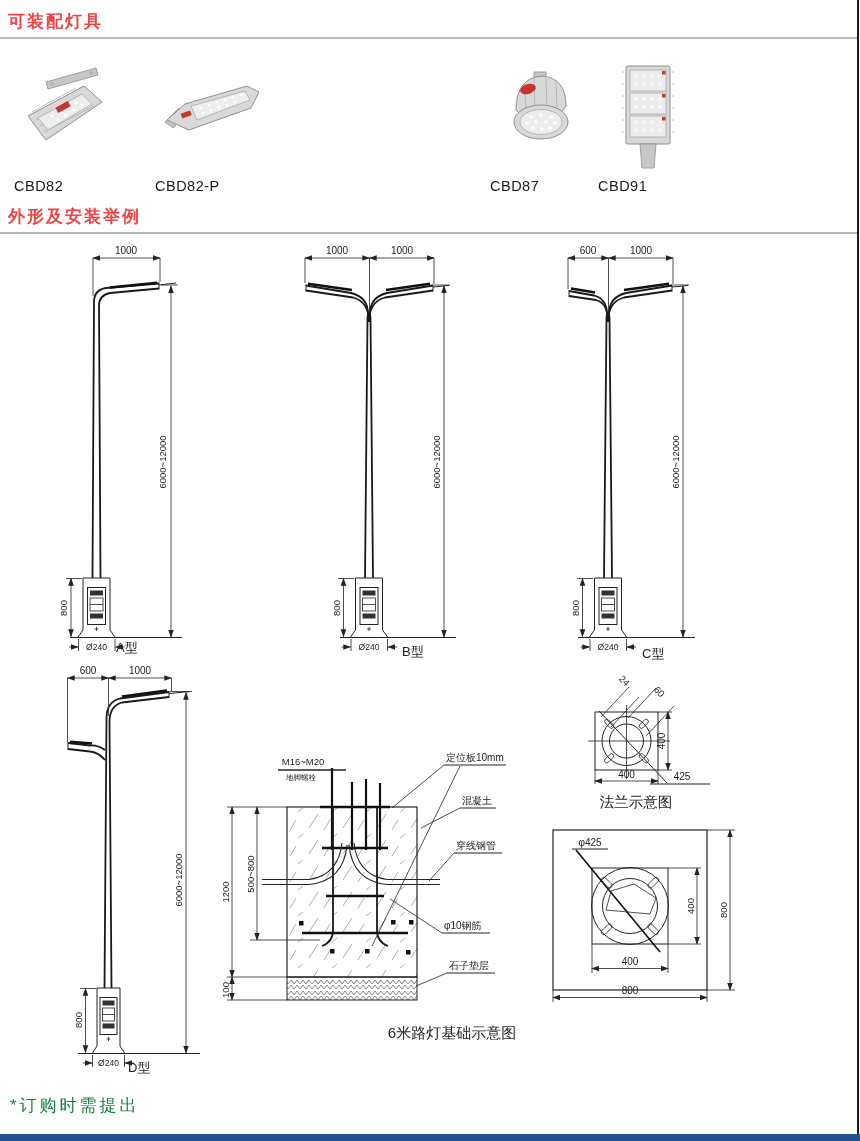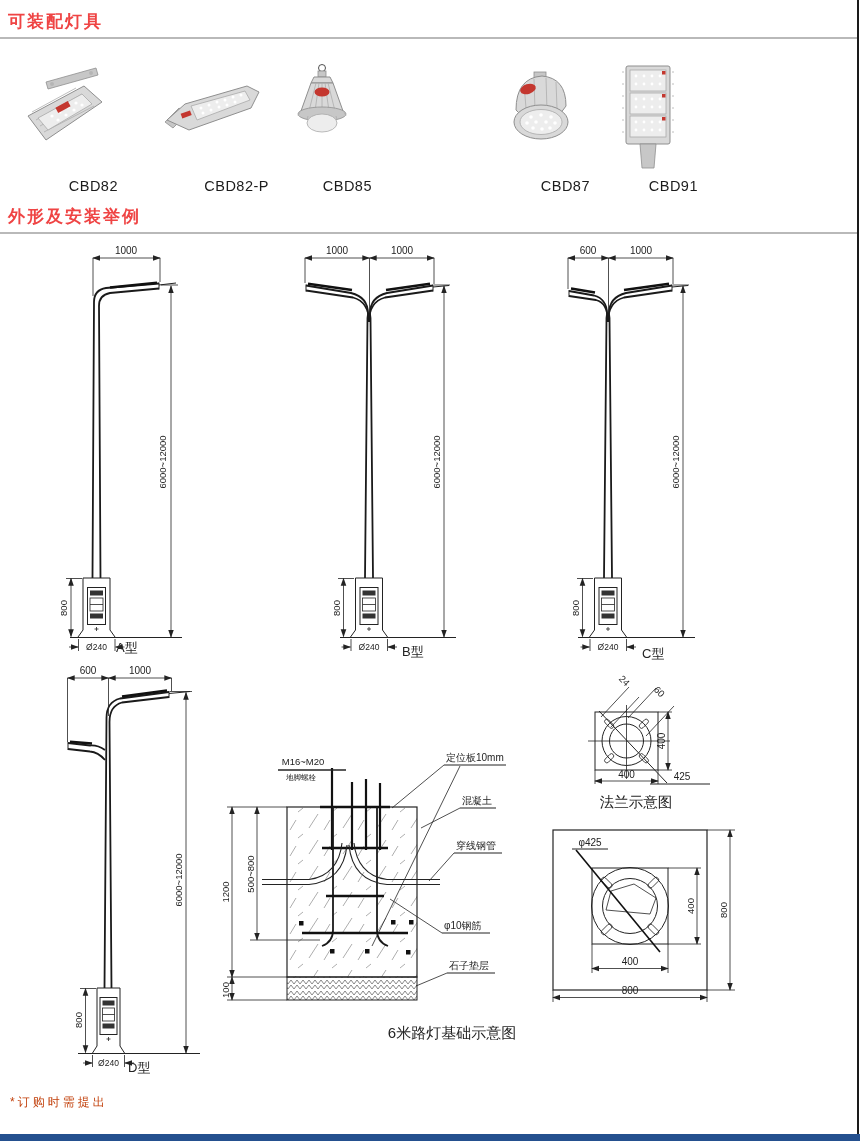--- a/index.html
+++ b/index.html
@@ -1,25 +1,25 @@
 <!DOCTYPE html>
 <html><head>
 <meta charset="utf-8">
 <style>
   html,body{margin:0;padding:0;background:#fff;}
   .page{position:relative;width:860px;height:1141px;background:#fff;overflow:hidden;
         font-family:"Liberation Sans","DejaVu Sans",sans-serif;color:#222;}
   .sec-title{position:absolute;left:8px;font-size:17px;font-weight:bold;color:#ef4444;letter-spacing:2px;}
   .rule{position:absolute;left:0;width:857px;height:2px;background:#b9b9b9;}
   .products{position:absolute;top:58px;left:0;width:860px;height:150px;}
-  .product{position:absolute;top:0;text-align:right;}
+  .product{position:absolute;top:0;text-align:left;}
   .product svg{display:block;margin:0 auto;}
   .plabel{margin-top:2px;font-size:14.5px;color:#1c1c1c;letter-spacing:0.5px;}
   .drawings{position:absolute;left:0;top:0;}
-  .footnote{position:absolute;left:10px;top:1094px;font-size:12px;color:#c2410c;letter-spacing:3px;}
+  .footnote{position:absolute;left:10px;top:1094px;font-size:17px;color:#15803d;letter-spacing:3px;}
   .right-edge{position:absolute;right:1px;top:0;width:2px;height:1141px;background:#1a1a1a;}
   .bottom-bar{position:absolute;left:0;bottom:0;width:860px;height:7px;background:#24508f;}
   
   text{font-family:"Liberation Sans","DejaVu Sans",sans-serif;fill:#232323;}
   .t7{font-size:7.5px}.t8{font-size:8.5px}.t9{font-size:9.5px}.t10{font-size:10px}.t13{font-size:13px}.t14{font-size:14.5px}
   .ln{stroke:#232323;stroke-width:1;fill:none}
   .thin{stroke:#232323;stroke-width:0.8;fill:none}
   .ln2{stroke:#1a1a1a;stroke-width:1.8;fill:none}
   .ln3{stroke:#111;stroke-width:2.6;fill:none}
   .lamp-body{fill:#d9d9d9;stroke:#8f8f8f;stroke-width:1}
@@ -343,34 +343,20 @@
             <circle cx="54" cy="52" r="1.5"></circle>
             <circle cx="62" cy="49" r="1.5"></circle>
         <circle cx="70" cy="47" r="1.5"></circle>
             <circle cx="78" cy="44" r="1.5"></circle>
           </g>
         <rect x="24" y="54" width="10" height="5" transform="rotate(-20 29 56)" class="lamp-red"></rect>
       </svg>
       <div class="plabel">CBD82-P</div>
     </div>
 
-    <div class="product" style="left:272px;width:100px">
-      <svg width="100" height="118" viewBox="0 0 100 118">
-        <circle cx="50" cy="10" r="3.5" class="thin"></circle>
-        <rect x="46" y="13" width="8" height="6" class="lamp-dark"></rect>
-        <path class="lamp-body" d="M42,19 L58,19 L61,25 L39,25 Z"></path>
-        <path class="lamp-body" d="M39,25 L61,25 L71,53 L29,53 Z"></path>
-        <path class="rib" d="M44,25 L37,53 M50,25 L50,53 M56,25 L63,53 M47,25 L43,53 M53,25 L57,53"></path>
-        <ellipse cx="50" cy="34" rx="7.5" ry="4.5" class="lamp-red"></ellipse>
-        <ellipse cx="50" cy="56" rx="24" ry="7" class="lamp-dark"></ellipse>
-        <path class="rib" d="M28,54 L26,58 M36,58 L35,62 M50,60 L50,64 M64,58 L65,62 M72,54 L74,58"></path>
-        <ellipse cx="50" cy="65" rx="15" ry="9" class="lamp-lite"></ellipse>
-      </svg>
-      <div class="plabel">CBD85</div>
-    </div>
 
 
     <div class="product" style="left:490px;width:100px">
       <svg width="100" height="118" viewBox="0 0 100 118">
         <rect x="44" y="14" width="12" height="8" class="lamp-dark"></rect>
         <path class="lamp-body" d="M26,52 Q26,20 52,18 Q76,20 76,48 L70,56 L32,58 Z"></path>
         <path class="rib" d="M34,26 L36,50 M44,21 L45,52 M56,20 L57,52 M66,24 L67,50"></path>
         <ellipse cx="38" cy="31" rx="8" ry="5" transform="rotate(-18 38 31)" class="lamp-red"></ellipse>
         <ellipse cx="51" cy="64" rx="27" ry="17" class="lamp-body"></ellipse>
         <ellipse cx="51" cy="64" rx="21" ry="12.5" class="lamp-lite"></ellipse>

